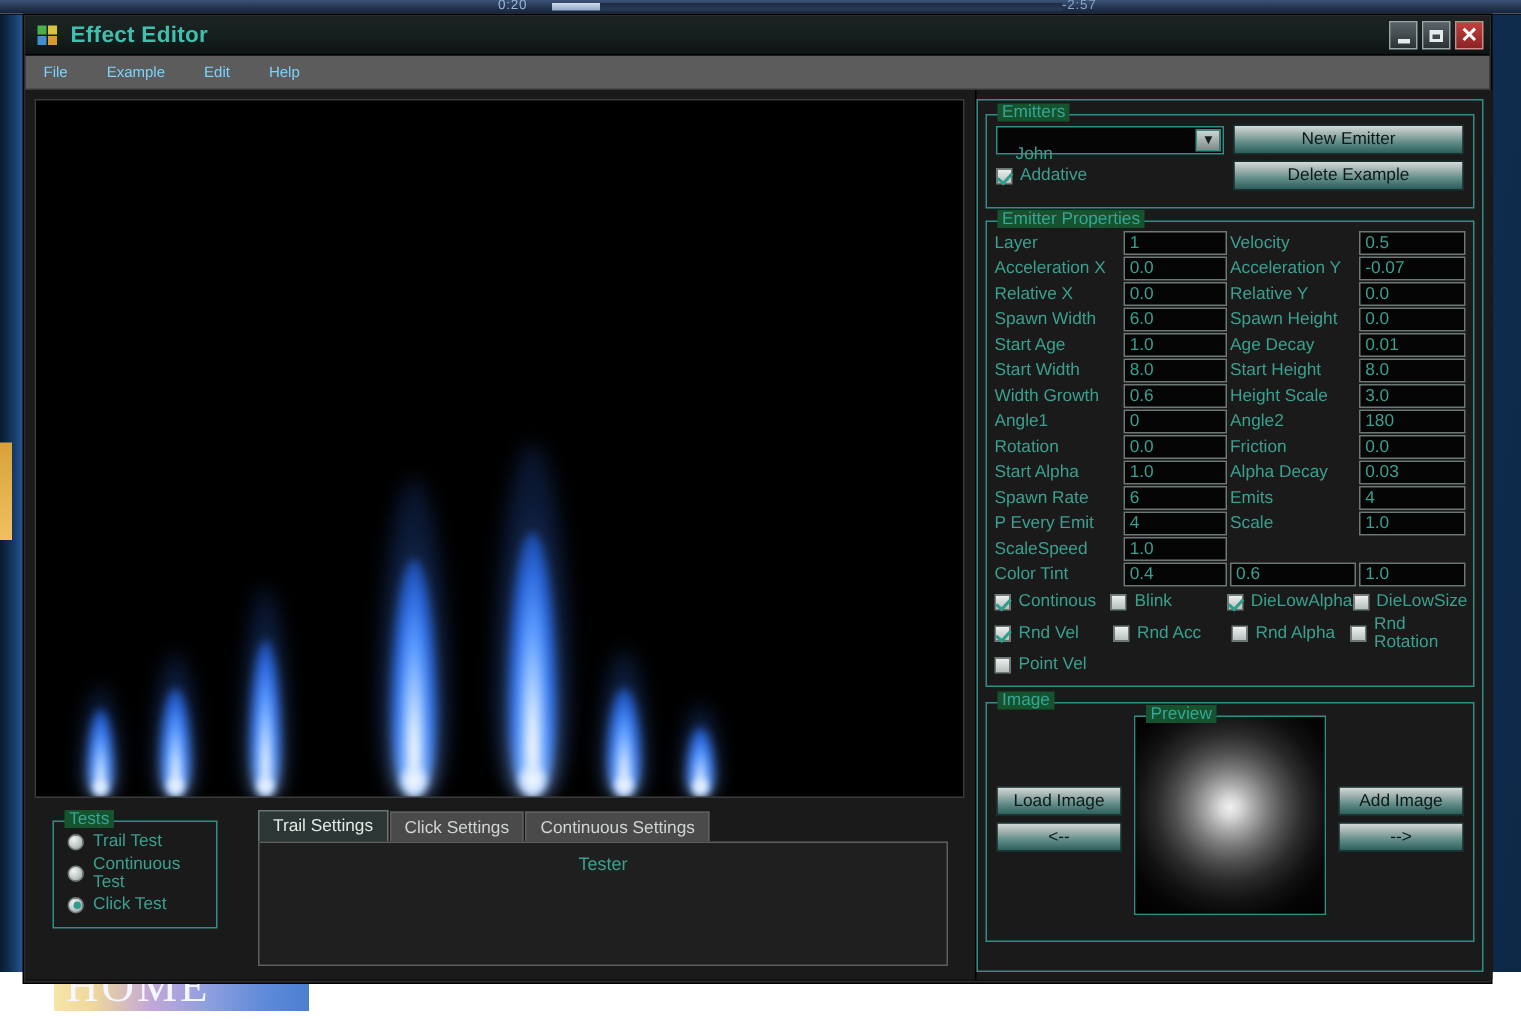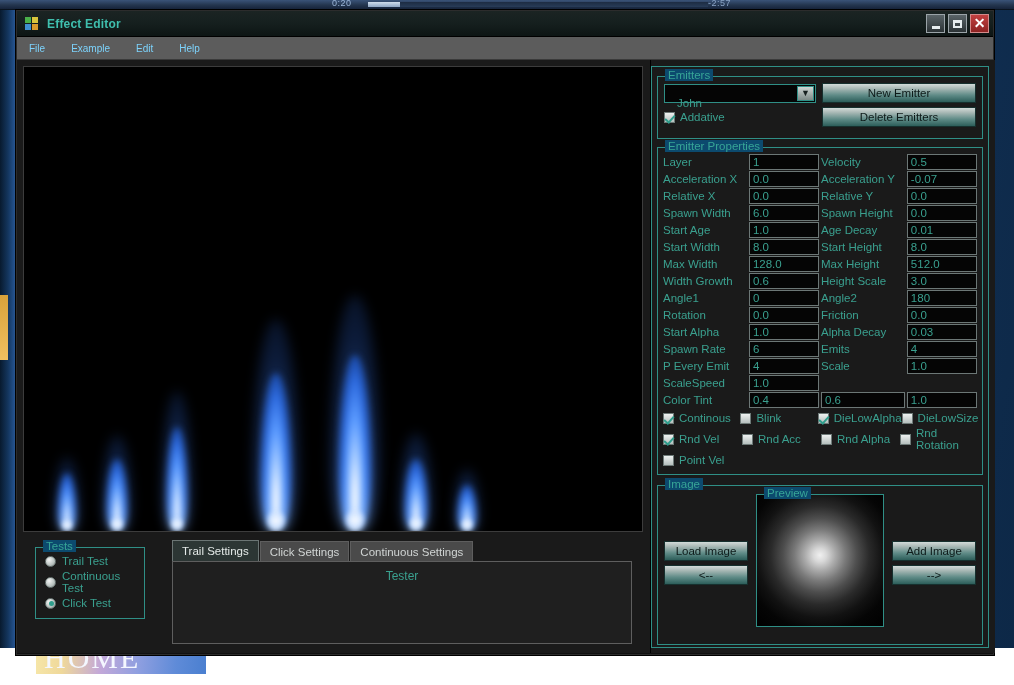--- a/index.html
+++ b/index.html
@@ -92,21 +92,21 @@
     position: relative; flex: none;
   }
   #title-icon i {
     position: absolute; width: 6px; height: 6px; display: block;
   }
   #title-icon i:nth-child(1){ left:0; top:0; background:#4ab04a; }
   #title-icon i:nth-child(2){ left:7px; top:0; background:#d8c43c; }
   #title-icon i:nth-child(3){ left:0; top:7px; background:#3f8fd0; }
   #title-icon i:nth-child(4){ left:7px; top:7px; background:#d89a2c; }
   #title-text {
-    font-size: 12px; font-weight: bold; color: #3fbfae;
+    font-size: 15px; font-weight: bold; color: #3fbfae;
     letter-spacing: .2px;
   }
   #win-buttons {
     position: absolute; right: 4px; top: 3px;
     display: flex; gap: 3px;
   }
   .win-btn {
     width: 19px; height: 19px;
     border: 1px solid #9aa3a8;
     background: linear-gradient(#5a6468, #2b3235);
@@ -188,21 +188,21 @@
     width: 620px; height: 112px;
     display: flex;
   }
   .groupbox {
     position: relative;
     border: 1px solid #2f8f86;
     margin-top: 7px;
   }
   .groupbox > .gb-title {
     position: absolute; top: -8px; left: 7px;
-    background: #0c4a6e;
+    background: #14532d;
     padding: 0 3px;
     font-size: 11.5px; color: #37a596;
     white-space: nowrap;
   }
   #tests-group {
     width: 110px; height: 72px;
     margin-left: 12px;
     padding: 7px 0 0 9px;
   }
   .radio-row { display: flex; align-items: center; margin-bottom: 3px; }
@@ -489,21 +489,21 @@
                 <span class="combo-arrow">▼</span>
               </div>
               <div class="btn" id="btn-new-emitter">New Emitter</div>
             </div>
 
             <div class="emit-row">
               <div class="chk-row" style="width:166px">
                 <span class="chk on"></span>
                 <span class="chk-label">Addative</span>
               </div>
-              <div class="btn" id="btn-delete-emitter">Delete Emitters</div>
+              <div class="btn" id="btn-delete-emitter">Delete Example</div>
             </div>
           </div>
 
           <div class="groupbox" id="props-group">
             <span class="gb-title">Emitter Properties</span>
 
             <table id="props-table">
               <tbody id="props-body">
                   <tr>
                     <td class="p-label">Layer</td>
@@ -556,30 +556,20 @@
                     </td>
                   </tr>
                   <tr>
                     <td class="p-label">Start Width</td>
                     <td class="p-cell">
                       <div class="p-field">8.0</div>
                     </td>
                     <td class="p-label">Start Height</td>
                     <td class="p-cell">
                       <div class="p-field">8.0</div>
-                    </td>
-                  </tr>
-                  <tr>
-                    <td class="p-label">Max Width</td>
-                    <td class="p-cell">
-                      <div class="p-field">128.0</div>
-                    </td>
-                    <td class="p-label">Max Height</td>
-                    <td class="p-cell">
-                      <div class="p-field">512.0</div>
                     </td>
                   </tr>
                   <tr>
                     <td class="p-label">Width Growth</td>
                     <td class="p-cell">
                       <div class="p-field">0.6</div>
                     </td>
                     <td class="p-label">Height Scale</td>
                     <td class="p-cell">
                       <div class="p-field">3.0</div>

